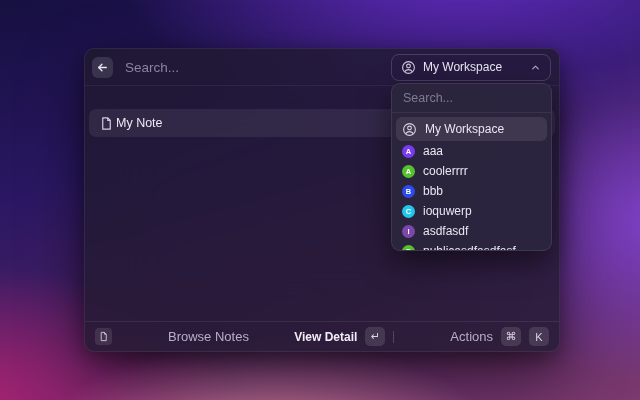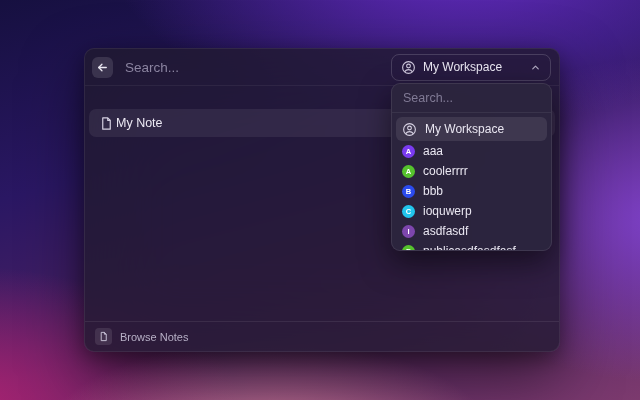--- a/index.html
+++ b/index.html
@@ -39,21 +39,21 @@
     display:flex;align-items:center;padding:0 10px;gap:2px;cursor:pointer;margin-top:19px;}
   .note-row svg{width:15px;height:15px;color:#d6d1e2;flex:0 0 auto;}
   .note-row span{font-size:12.5px;color:#edeaf4;}
   
   .footer{flex:0 0 auto;height:29px;border-top:1px solid rgba(255,255,255,0.08);
     display:flex;align-items:center;padding:0 10px;justify-content:space-between;}
   .f-left{display:flex;align-items:center;gap:8px;}
   .icon-badge{width:17px;height:17px;border-radius:4px;background:rgba(255,255,255,0.10);
     display:flex;align-items:center;justify-content:center;color:#cfc9dd;}
   .icon-badge svg{width:11px;height:11px;}
-  .f-label{font-size:11px;color:#b7b0c6;}
+  .f-label{font-size:13px;color:#b7b0c6;margin-left:48px;}
   .f-right{display:flex;align-items:center;gap:8px;}
   .f-strong{font-size:12px;font-weight:700;color:#f0eef6;cursor:pointer;}
   .key{min-width:20px;height:19px;padding:0 3px;border-radius:5px;box-sizing:border-box;
     background:rgba(255,255,255,0.12);color:#d9d5e4;font-size:11px;
     display:flex;align-items:center;justify-content:center;cursor:pointer;}
   .f-div{width:1px;height:12px;background:rgba(255,255,255,0.18);}
   
   .dropdown{position:absolute;left:306px;top:34px;width:161px;height:168px;z-index:5;
     border-radius:9px;background:rgba(44,37,62,0.985);
     border:1px solid rgba(255,255,255,0.09);box-sizing:border-box;
@@ -109,20 +109,28 @@
     <div class="footer">
       <div class="f-left">
         <span class="icon-badge">
           <svg viewBox="0 0 24 24" fill="none" stroke="currentColor" stroke-width="2" stroke-linejoin="round">
               <path d="M7 3h7l4 4v14H7z"></path>
               <path d="M14 3v4h4"></path>
             </svg>
         </span>
         <span class="f-label">Browse Notes</span>
       </div>
+      <div class="f-right">
+        <span class="f-strong">View Detail</span>
+        <span class="key">↵</span>
+        <span class="f-div"></span>
+        <span class="f-label">Actions</span>
+        <span class="key">⌘</span>
+        <span class="key">K</span>
+      </div>
     </div>
 
     <div class="dropdown">
       <div class="dd-search">Search...</div>
       <div class="dd-list">
           <div class="dd-item selected">
             <svg class="uc-icon" viewBox="0 0 24 24" fill="none" stroke="currentColor" stroke-width="1.8">
               <circle cx="12" cy="12" r="9.4"></circle>
               <circle cx="12" cy="9.6" r="3"></circle>
               <path d="M5.9 18.6a7.4 7.4 0 0 1 12.2 0"></path>

